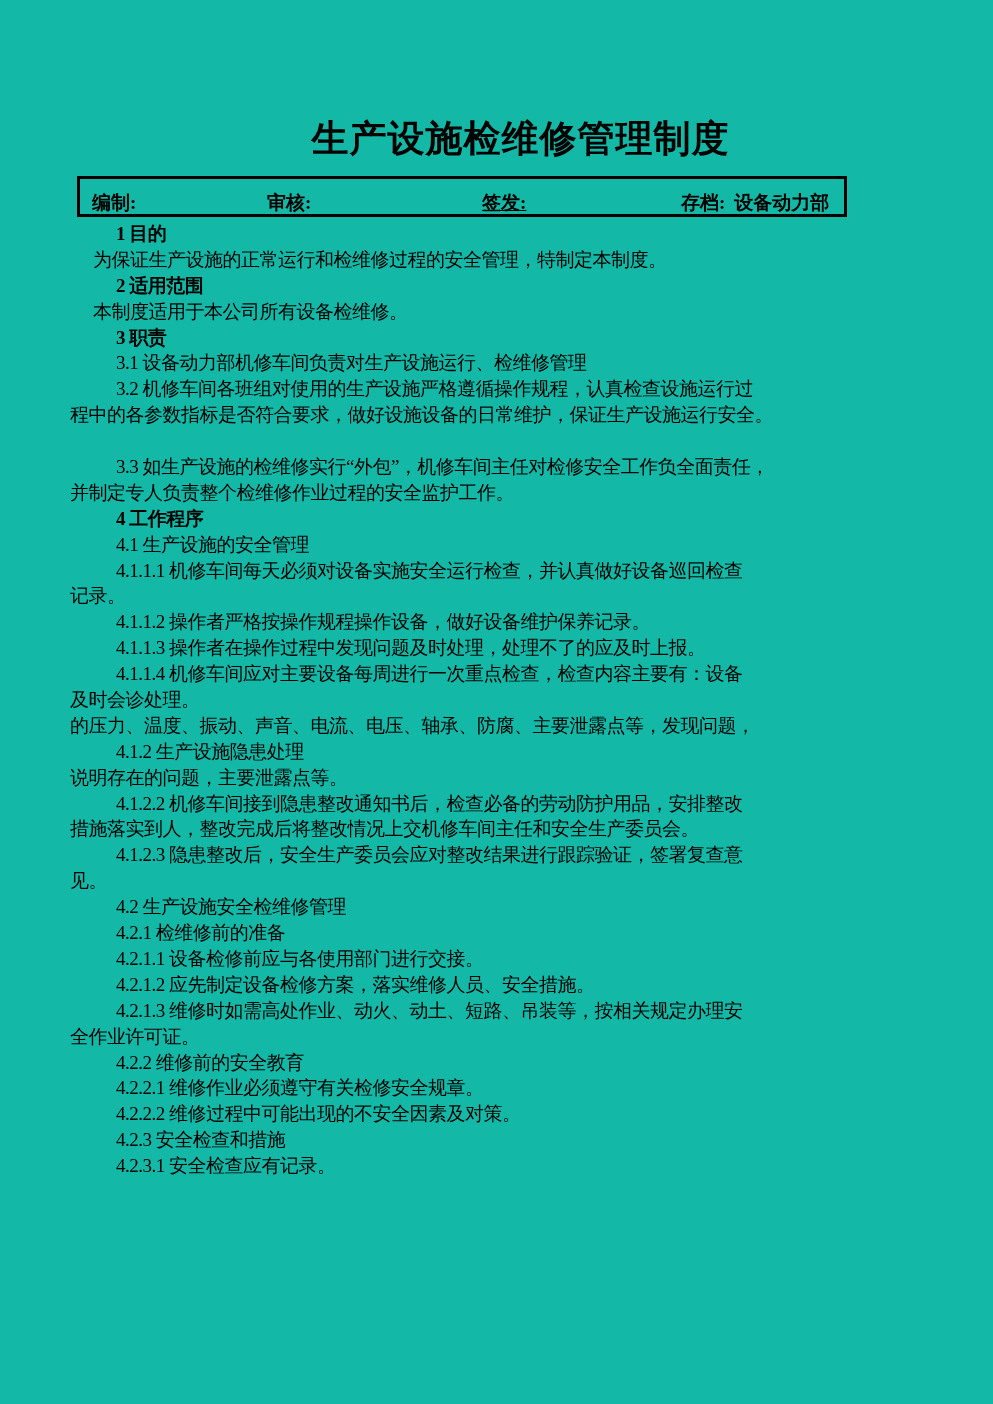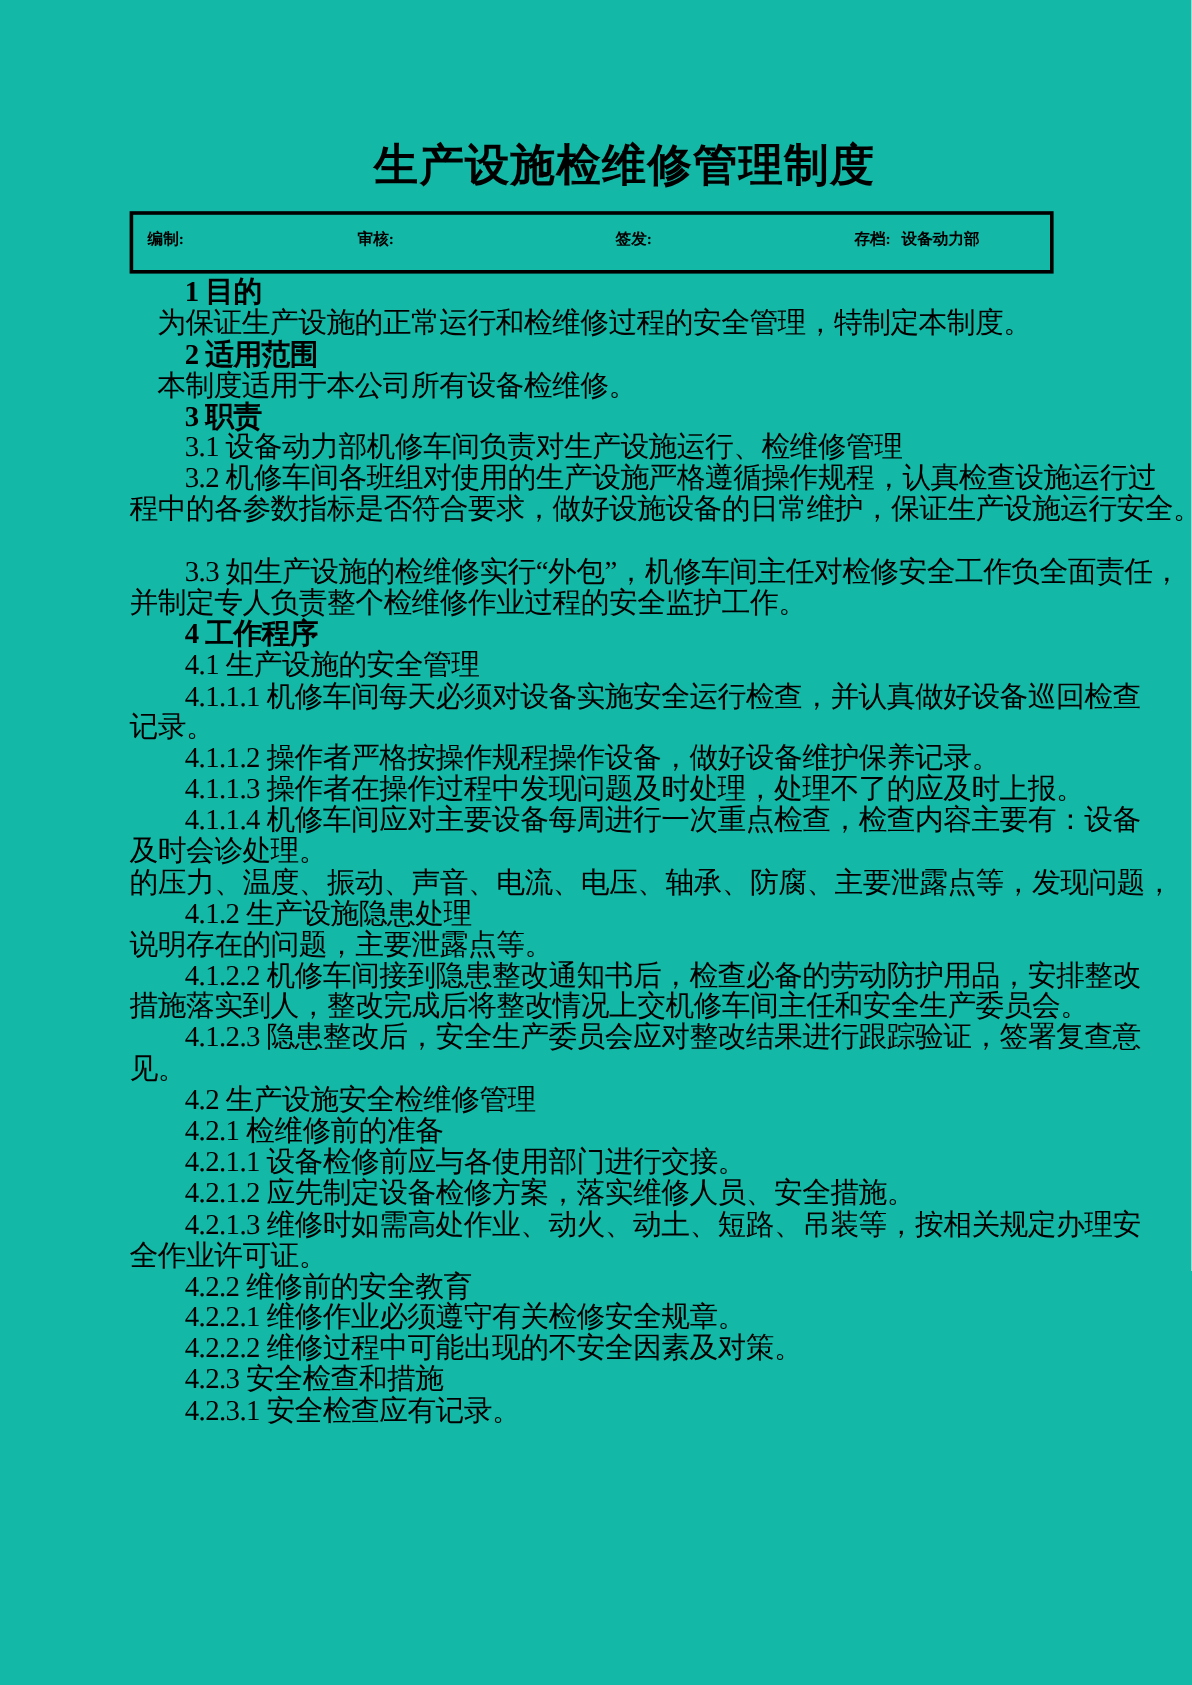--- a/index.html
+++ b/index.html
@@ -17,39 +17,39 @@
     padding-top:116px;
     padding-left:48px;
     text-align:center;
     font-size:37px;
     font-weight:bold;
     line-height:46px;
     letter-spacing:1px;
   }
   .header-box {
     box-sizing:border-box;
-    margin:14px 0 0 108px;
+    margin:14px 0 0 77px;
     width:770px;
-    height:52px;
+    height:41px;
     border:3px solid #000000;
     position:relative;
-    font-size:13px;
+    font-size:19px;
     font-weight:bold;
   }
   .header-box .cell { position:absolute; top:11px; white-space:pre; }
   .cell-1 { left:12px; }
   .cell-2 { left:187px; }
-  .cell-3 { left:402px; }
+  .cell-3 { left:402px;text-decoration:underline; }
   .cell-4 { left:601px; }
   .cell .val { margin-left:9px; }
   .content {
-    margin-left:108px;
+    margin-left:70px;
     padding-top:4px;
     width:700px;
-    font-size:24px;
+    font-size:19px;
     letter-spacing:-0.5px;
   }
   .line {
     height:25.9px;
     line-height:25.9px;
     white-space:pre;
   }
   .ind1 { padding-left:23px; }
   .ind2 { padding-left:46px; }
   .bold { font-weight:bold; }

